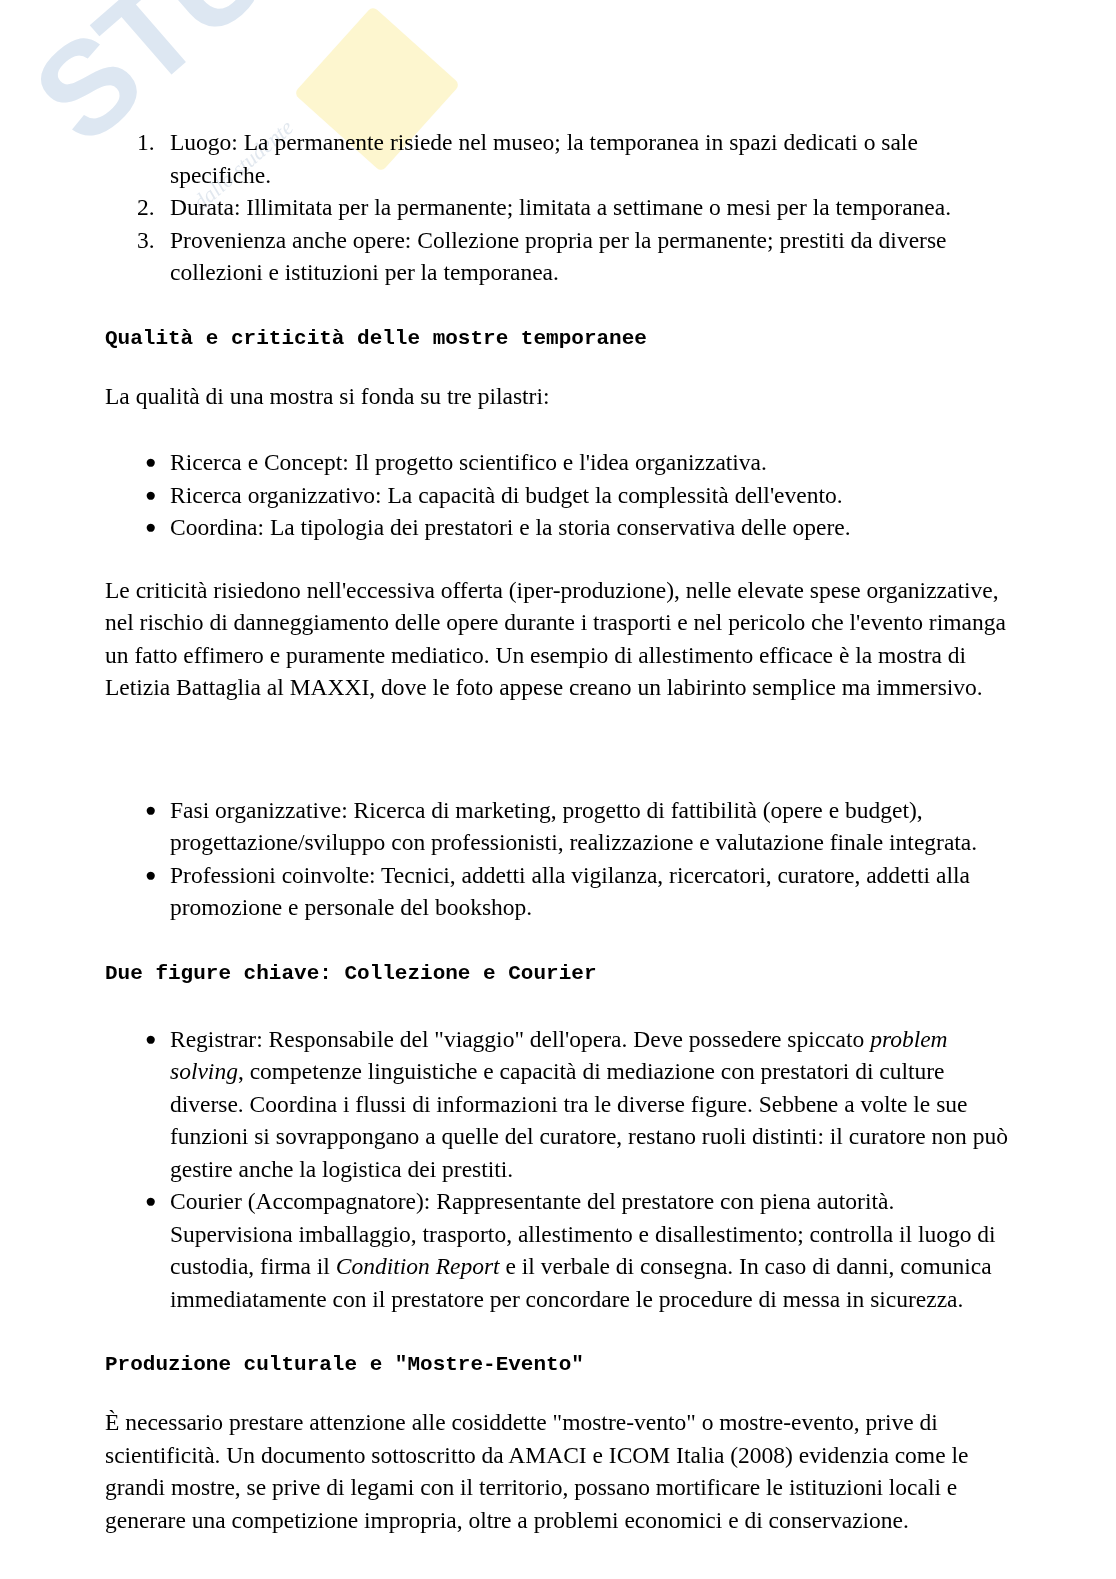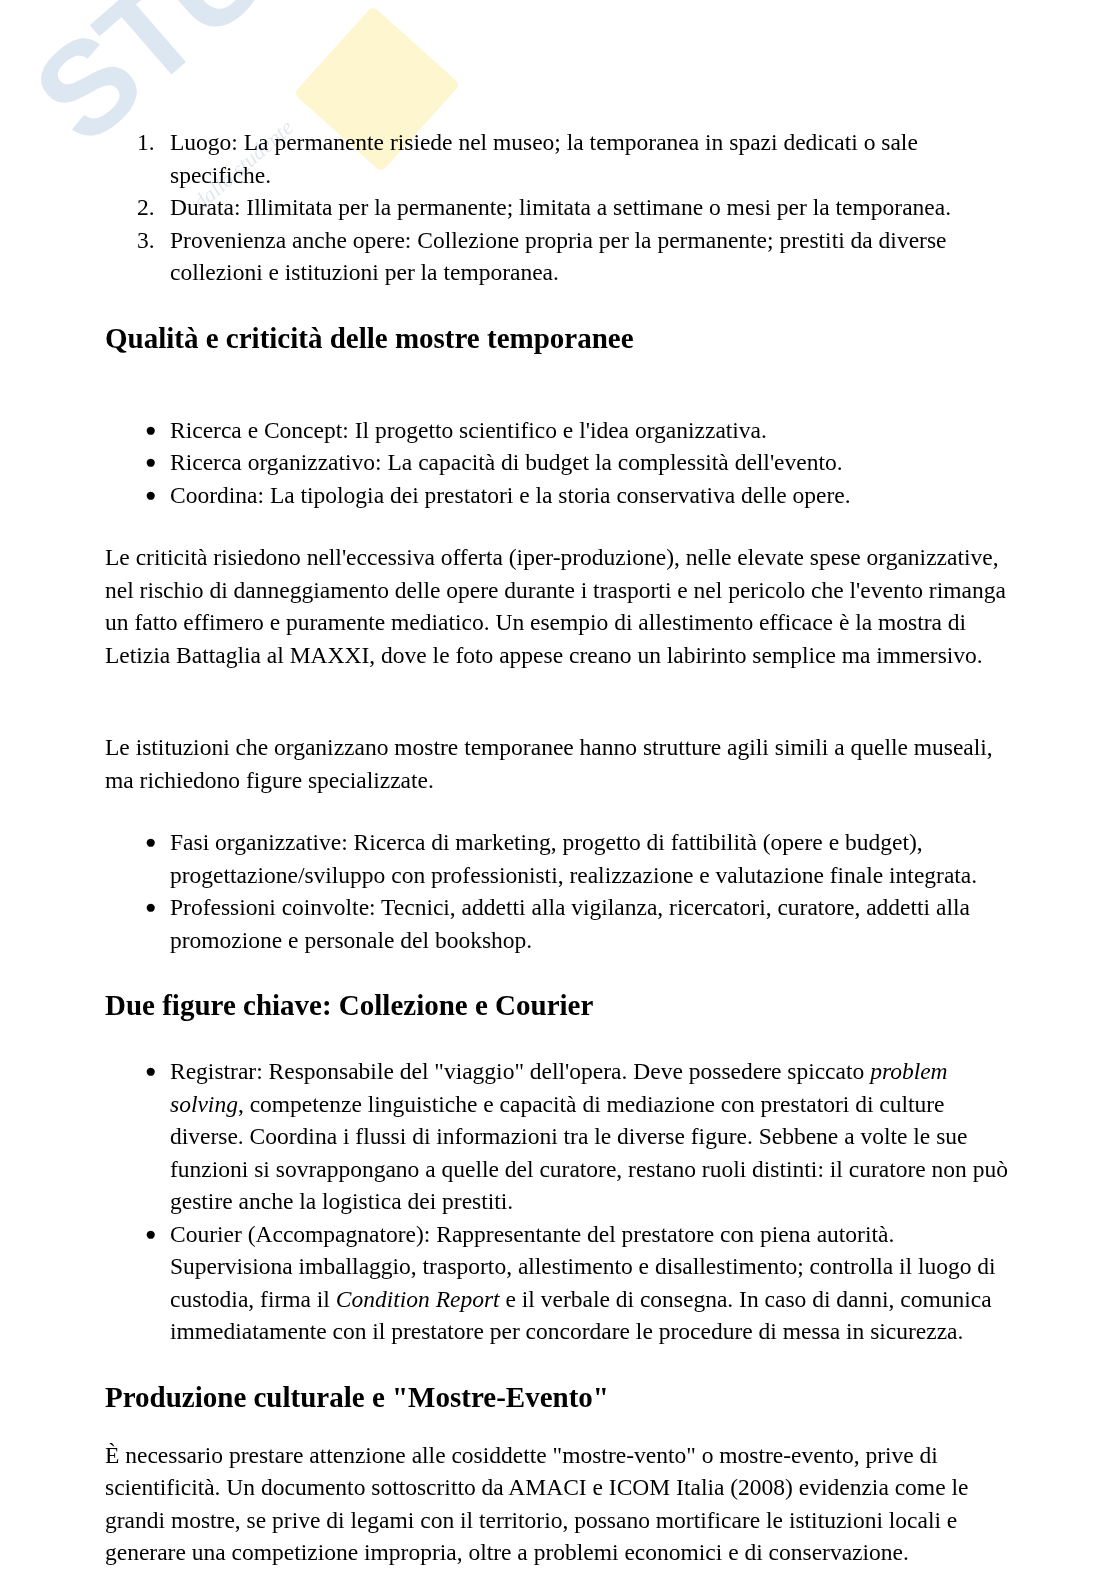--- a/index.html
+++ b/index.html
@@ -83,24 +83,24 @@
     padding: 0;
   }
 
   .para {
     font-size: 23.5px;
     line-height: 32.5px;
     text-align: left;
   }
 
   h3.heading {
-    font-size: 29px;
+    font-size: 21px;
     line-height: 31px;
     font-weight: bold;
-    font-family: Liberation Serif, serif;
+    font-family: Liberation Mono, monospace;
   }
 
   
   ol.num-list {
     list-style: none;
     margin: 0;
     padding: 0;
   }
   ol.num-list > li {
     position: relative;
@@ -167,20 +167,21 @@
           <span class="num">3.</span><b>Provenienza anche opere:</b><span> Collezione propria per la permanente; prestiti da diverse collezioni e istituzioni per la temporanea.</span>
         </li>
       </ol>
 
       <div class="sp-34"></div>
 
       <h3 class="heading">Qualità e criticità delle mostre temporanee</h3>
 
       <div class="sp-26"></div>
 
+      <p class="para">La qualità di una mostra si fonda su tre pilastri:</p>
 
       <div class="sp-34"></div>
 
       <ul class="bul-list">
         <li>
           <span class="dot">●</span><b>Ricerca e Concept:</b><span> Il progetto scientifico e l'idea organizzativa.</span>
         </li>
         <li>
           <span class="dot">●</span><b>Ricerca organizzativo:</b><span> La capacità di budget la complessità dell'evento.</span>
         </li>
@@ -191,21 +192,20 @@
 
       <div class="sp-30"></div>
 
       <p class="para"><b>Le criticità</b><span> risiedono nell'eccessiva offerta (iper-produzione), nelle elevate spese organizzative, nel rischio di danneggiamento delle opere durante i trasporti e nel pericolo che l'evento rimanga un fatto effimero e puramente mediatico. Un esempio di allestimento efficace è la mostra di </span><b>Letizia Battaglia al MAXXI</b><span>, dove le foto appese creano un labirinto semplice ma immersivo.</span></p>
 
       <div class="sp-34"></div>
 
 
       <div class="sp-26"></div>
 
-      <p class="para">Le istituzioni che organizzano mostre temporanee hanno strutture agili simili a quelle museali, ma richiedono figure specializzate.</p>
 
       <div class="sp-30"></div>
 
       <ul class="bul-list">
         <li>
           <span class="dot">●</span><b>Fasi organizzative:</b><span> Ricerca di marketing, progetto di fattibilità (opere e budget), progettazione/sviluppo con professionisti, realizzazione e valutazione finale integrata.</span>
         </li>
         <li>
           <span class="dot">●</span><b>Professioni coinvolte:</b><span> Tecnici, addetti alla vigilanza, ricercatori, curatore, addetti alla promozione e personale del bookshop.</span>
         </li>

